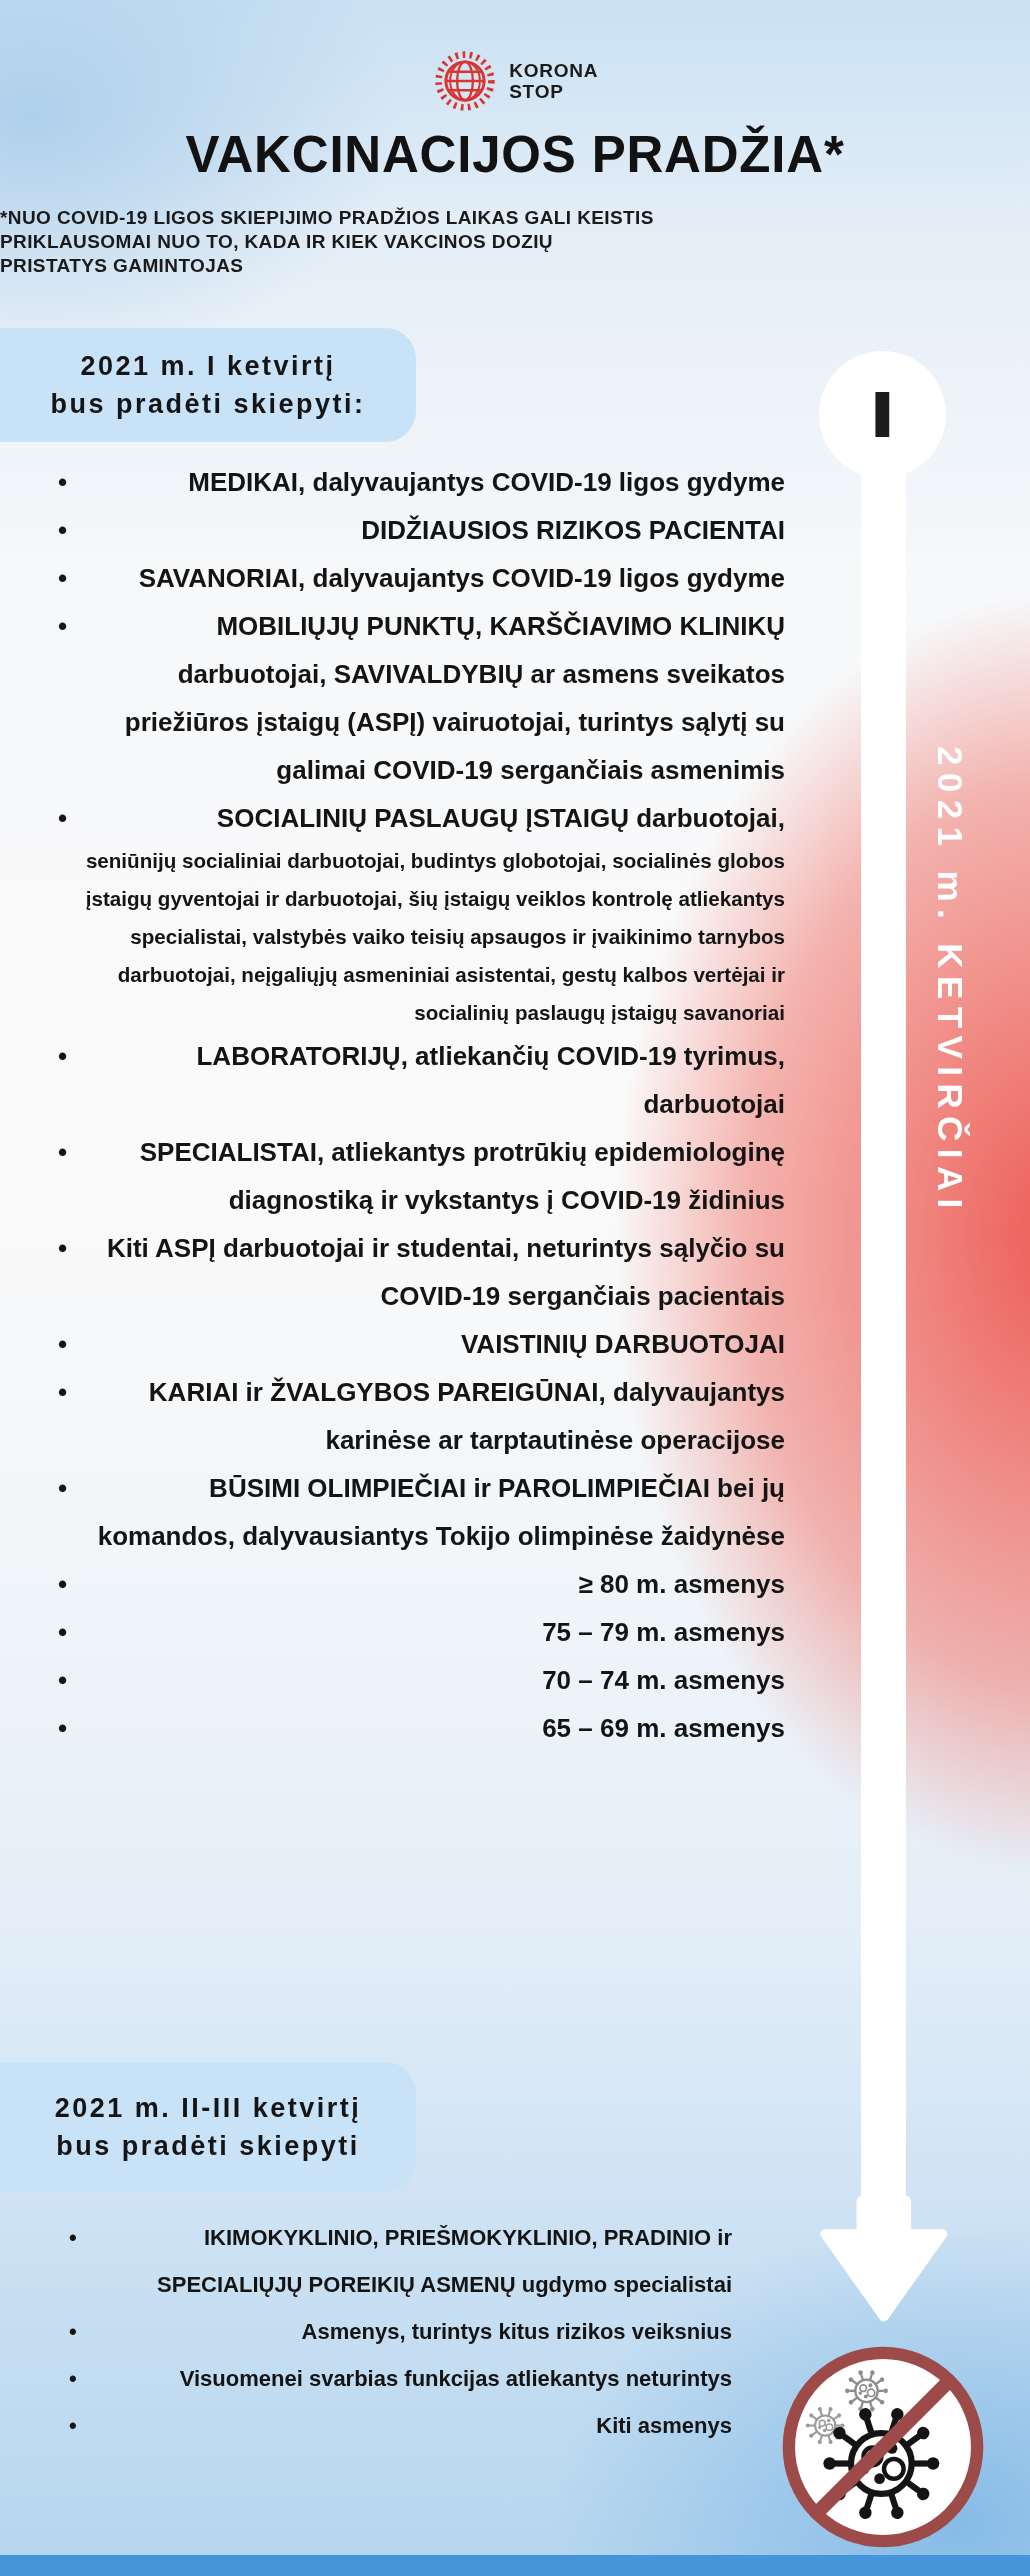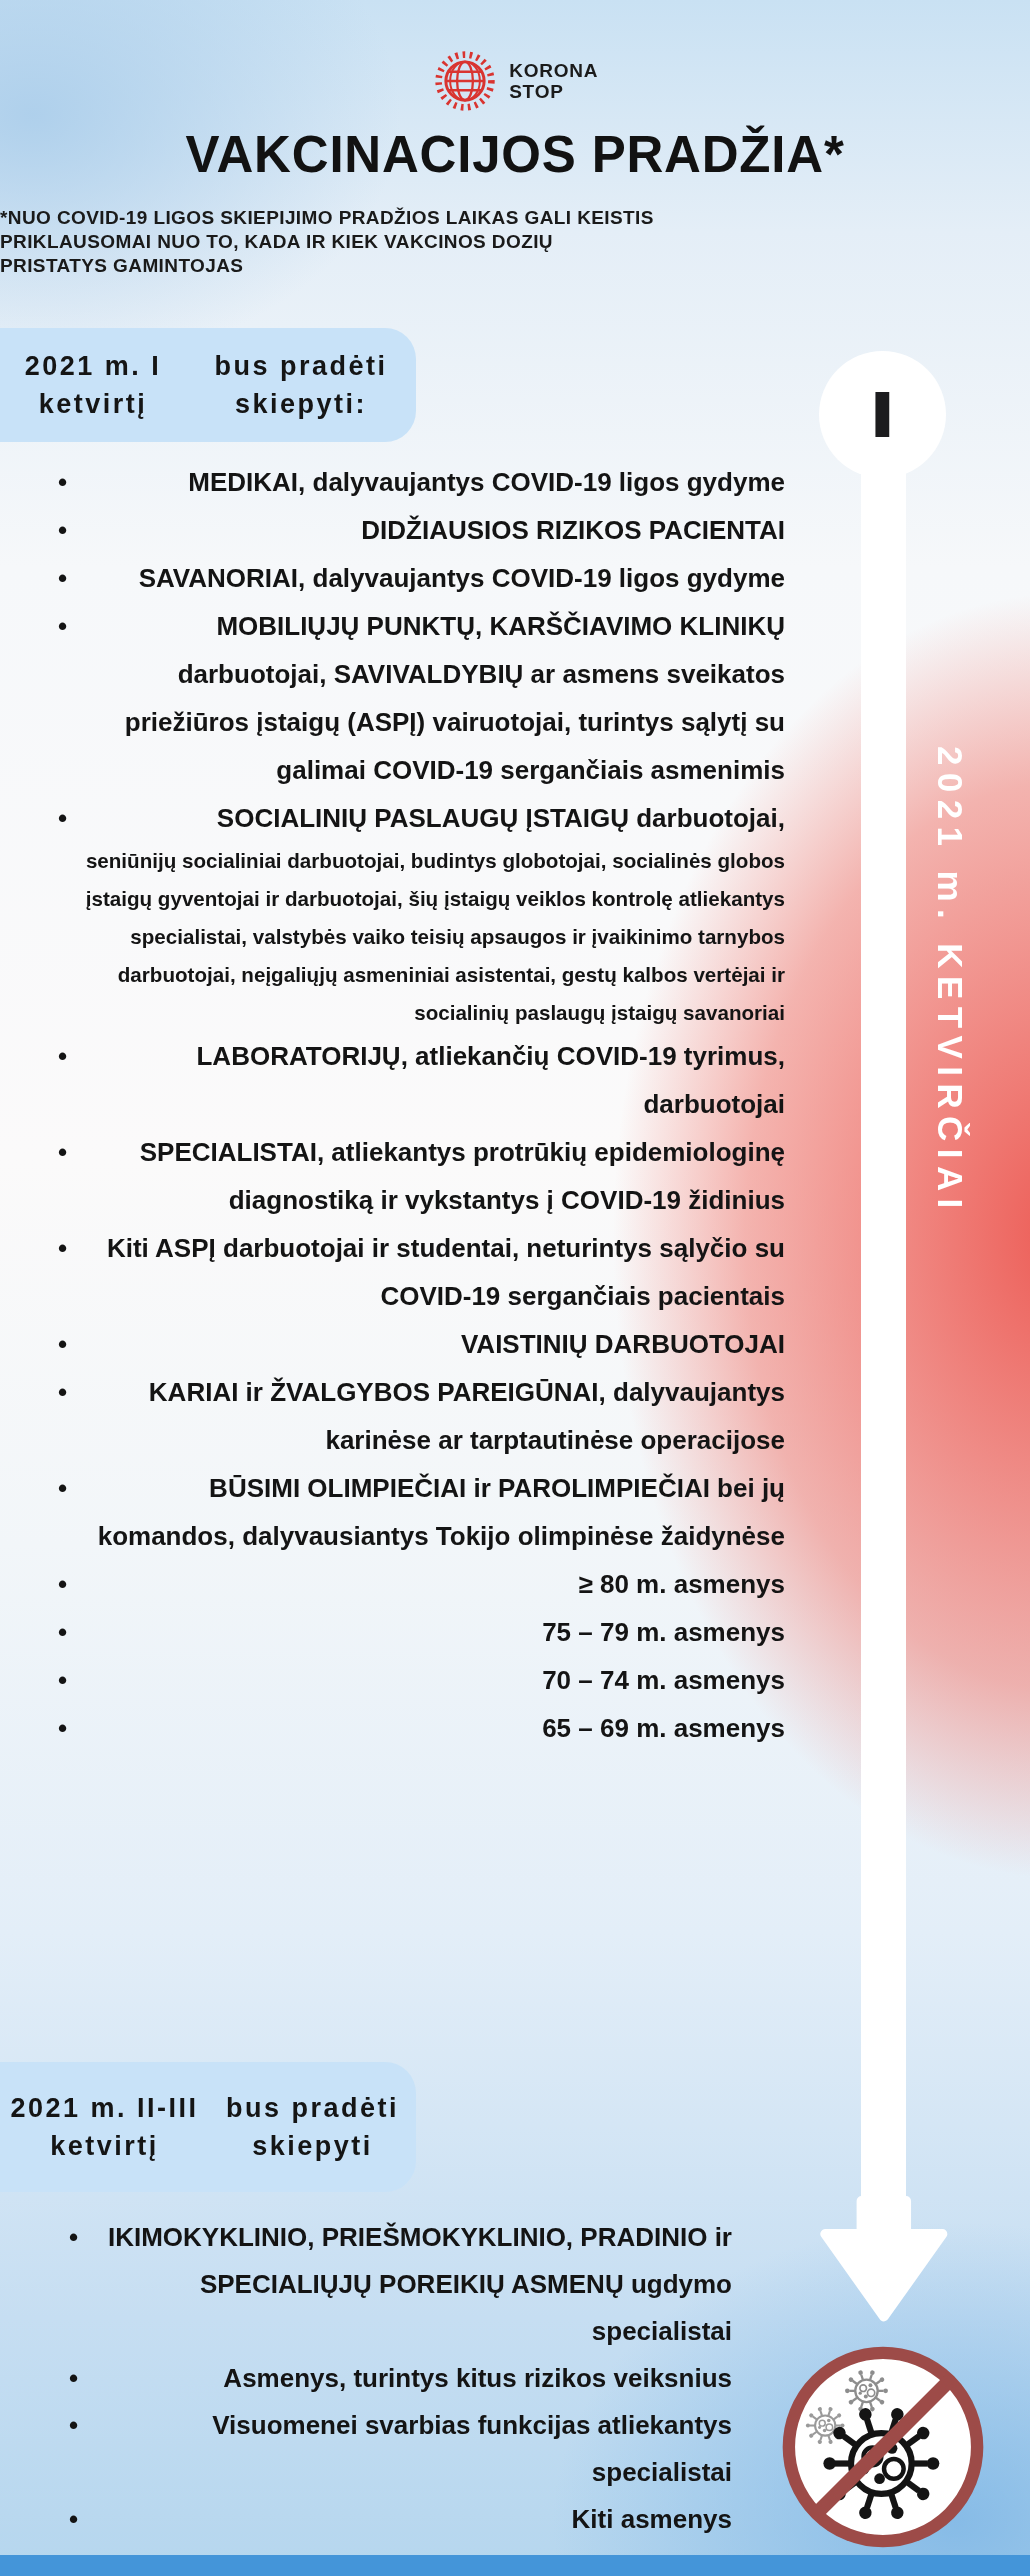--- a/index.html
+++ b/index.html
@@ -24,30 +24,30 @@
   .ban-icon{position:absolute;left:774px;top:2338px;}
   
   .logo{position:absolute;top:48px;left:0;width:100%;display:flex;justify-content:center;align-items:center;gap:11.5px;}
   .logo-text{font-size:19px;font-weight:700;line-height:21.4px;letter-spacing:0.8px;color:#1b1b1b;}
   .title{position:absolute;top:125px;left:0;width:100%;margin:0;text-align:center;
     font-size:51px;font-weight:700;letter-spacing:0.8px;color:#121212;}
   .subtitle{position:absolute;top:206px;left:0;width:100%;text-align:left;
     font-size:19px;font-weight:700;line-height:24px;letter-spacing:0.4px;color:#1a1a1a;}
   
   .qbox{position:absolute;left:0;background:#c8e2f8;border-radius:0 31px 31px 0;
-    display:flex;flex-direction:row;align-items:center;justify-content:center;
+    display:flex;flex-direction:column;align-items:center;justify-content:center;
     font-size:27px;font-weight:700;letter-spacing:2.5px;line-height:38px;color:#151515;text-align:center;}
   .qbox1{top:328px;width:416px;height:114px;}
   .qbox2{top:2062px;width:416px;height:130px;}
   
   ul.list{list-style:none;margin:0;padding:0;position:absolute;text-align:right;}
   .list li{position:relative;padding-left:31px;font-weight:700;}
   .list li::before{content:"\2022";position:absolute;left:5px;}
   .list1{top:458px;left:53px;width:732px;font-size:26px;line-height:48px;}
-  .list2{top:2214px;left:64px;width:668px;font-size:26px;line-height:47px;}
+  .list2{top:2214px;left:64px;width:668px;font-size:22px;line-height:47px;}
   .list .note{font-size:20.6px;line-height:38px;font-weight:700;max-width:709px;}
   
   .bottom-bar{position:absolute;left:0;bottom:0;width:100%;height:21.4px;background:#4495d9;}
   .defs-holder{position:absolute;width:0;height:0;overflow:hidden;}
 </style>
 </head>
 <body>
 
 <div class="poster">
 
@@ -149,19 +149,19 @@
       <li><span>65 – 69 m. asmenys</span></li>
     </ul>
 
   <div class="qbox qbox2">
     <div>2021 m. II-III ketvirtį</div>
     <div>bus pradėti skiepyti</div>
   </div>
   <ul class="list list2">
       <li><span>IKIMOKYKLINIO, PRIEŠMOKYKLINIO, PRADINIO ir SPECIALIŲJŲ POREIKIŲ ASMENŲ ugdymo specialistai</span></li>
       <li><span>Asmenys, turintys kitus rizikos veiksnius</span></li>
-      <li><span>Visuomenei svarbias funkcijas atliekantys specialistai</span></li>
+      <li><span>Visuomenei svarbias funkcijas atliekantys neturintys</span></li>
       <li><span>Kiti asmenys</span></li>
     </ul>
 
   <div class="bottom-bar"></div>
 </div>
 
 
 </body></html>

